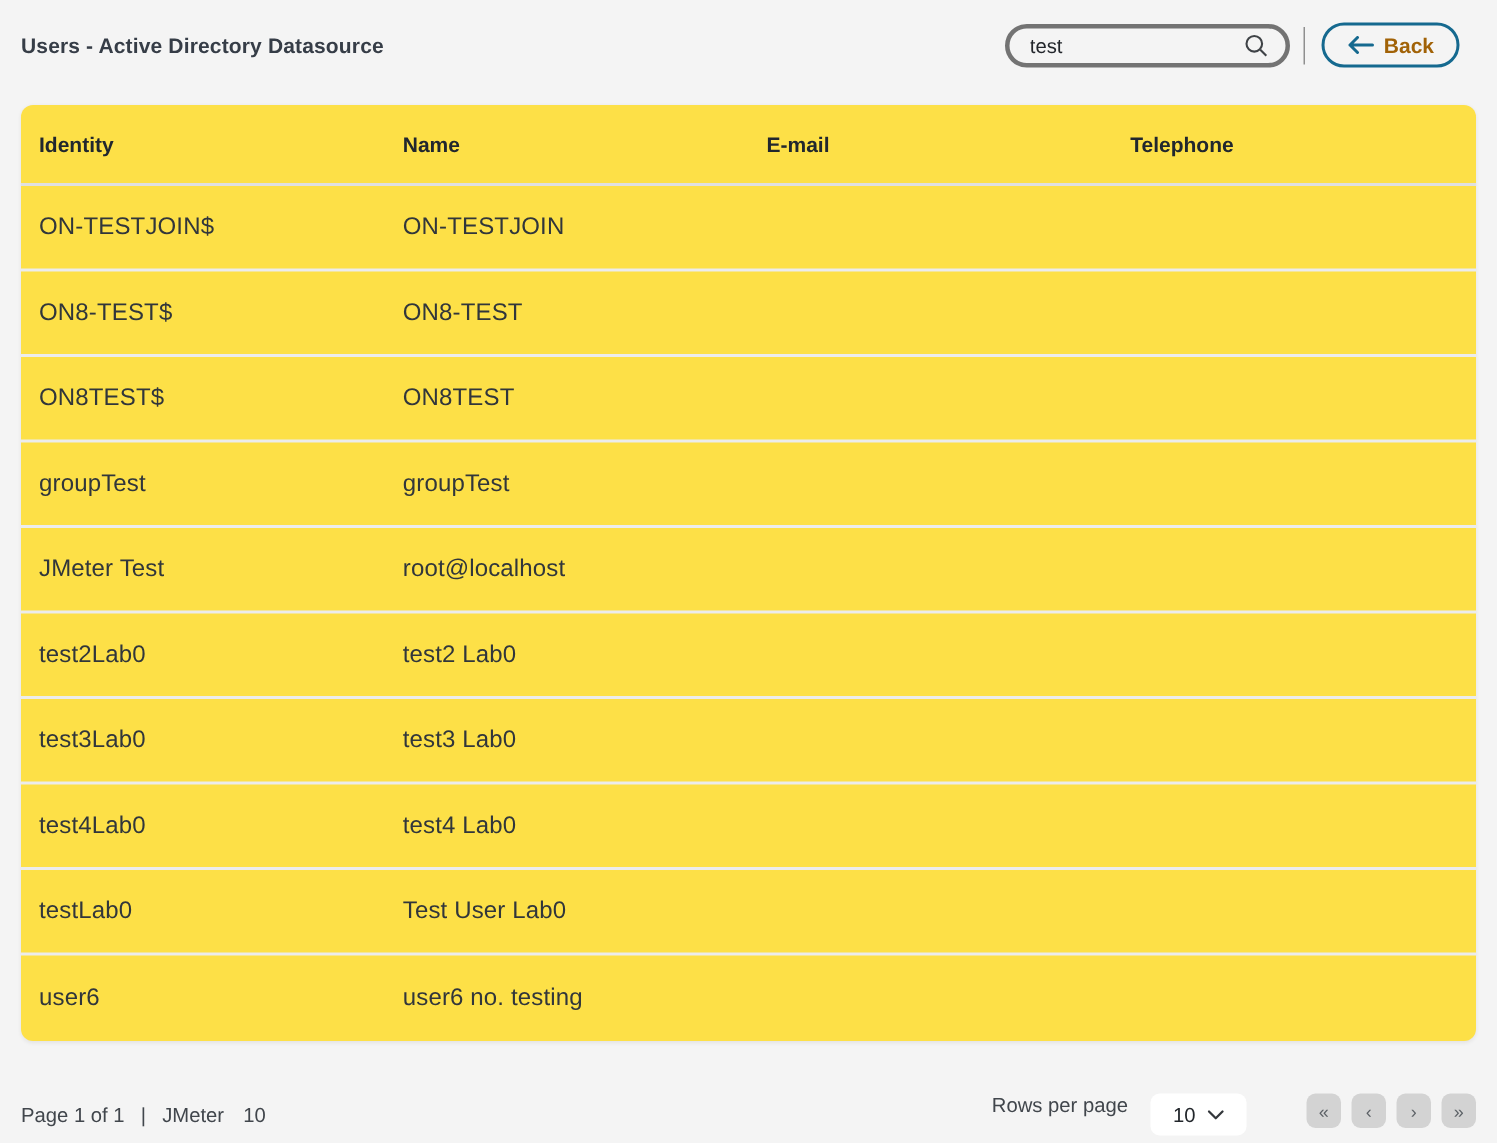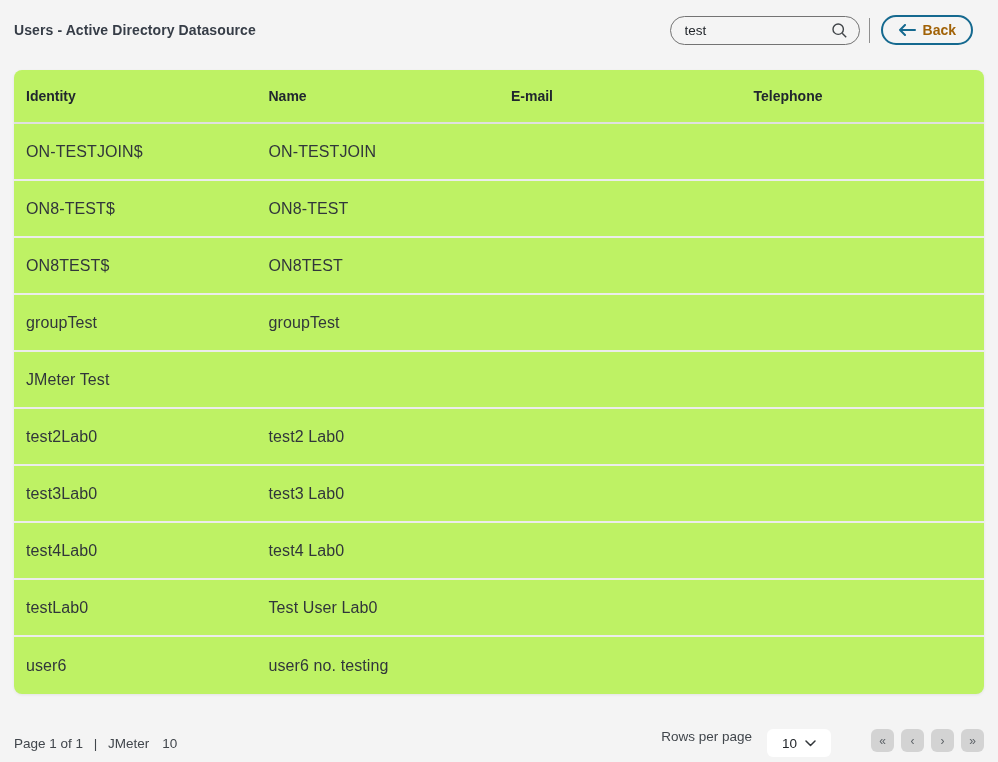--- a/index.html
+++ b/index.html
@@ -16,42 +16,42 @@
     position: absolute; top: 0; left: 0; right: 0; height: 60px;
     display: flex; align-items: center; justify-content: space-between;
     padding: 0 25px 0 14px;
   }
   .page-title {
     font-size: 14px; font-weight: 700; color: #363d47; letter-spacing: 0.1px;
   }
   .topbar-right { display: flex; align-items: center; }
   .search-pill {
     width: 190px; height: 29px;
-    border: 1px solid #737373; border-radius: 15px;
+    border: 3px solid #737373; border-radius: 15px;
     display: flex; padding: 0 11px 0 14px;
     background: transparent;
   }
   .search-pill input {
     flex: 1; min-width: 0; border: none; outline: none; background: transparent;
     font-family: "Liberation Sans", sans-serif; font-size: 13.5px; color: #22262b;
   }
   .search-icon { display: flex; align-items: center; cursor: pointer; }
   .vdivider { width: 1px; height: 25px; background: #8f8f8f; margin: 0 11px 0 9px; }
   .back-btn {
     height: 30px; padding: 0 15px;
     border: 2px solid #15698f; border-radius: 15px; background: transparent;
     color: #a16207; font-family: "Liberation Sans", sans-serif;
     font-size: 14px; font-weight: 700;
     display: flex; align-items: center; gap: 7px; cursor: pointer;
   }
 
   
   .card {
     position: absolute; left: 14px; top: 70px; width: 970px;
-    background: #bef264; border-radius: 8px;
+    background: #fde047; border-radius: 8px;
     box-shadow: 0 1px 3px rgba(0,0,0,0.07);
     overflow: hidden;
   }
   .thead, .trow {
     display: grid; grid-template-columns: repeat(4, 1fr);
     align-items: center;
   }
   .thead {
     height: 54px; border-bottom: 2px solid #e0e0e0;
   }
@@ -143,20 +143,21 @@
       <div class="td"></div>
     </div>
     <div class="trow">
       <div class="td">groupTest</div>
       <div class="td">groupTest</div>
       <div class="td"></div>
       <div class="td"></div>
     </div>
     <div class="trow">
       <div class="td">JMeter Test</div>
+      <div class="td">root@localhost</div>
       <div class="td"></div>
     </div>
     <div class="trow">
       <div class="td">test2Lab0</div>
       <div class="td">test2 Lab0</div>
       <div class="td"></div>
       <div class="td"></div>
     </div>
     <div class="trow">
       <div class="td">test3Lab0</div>

